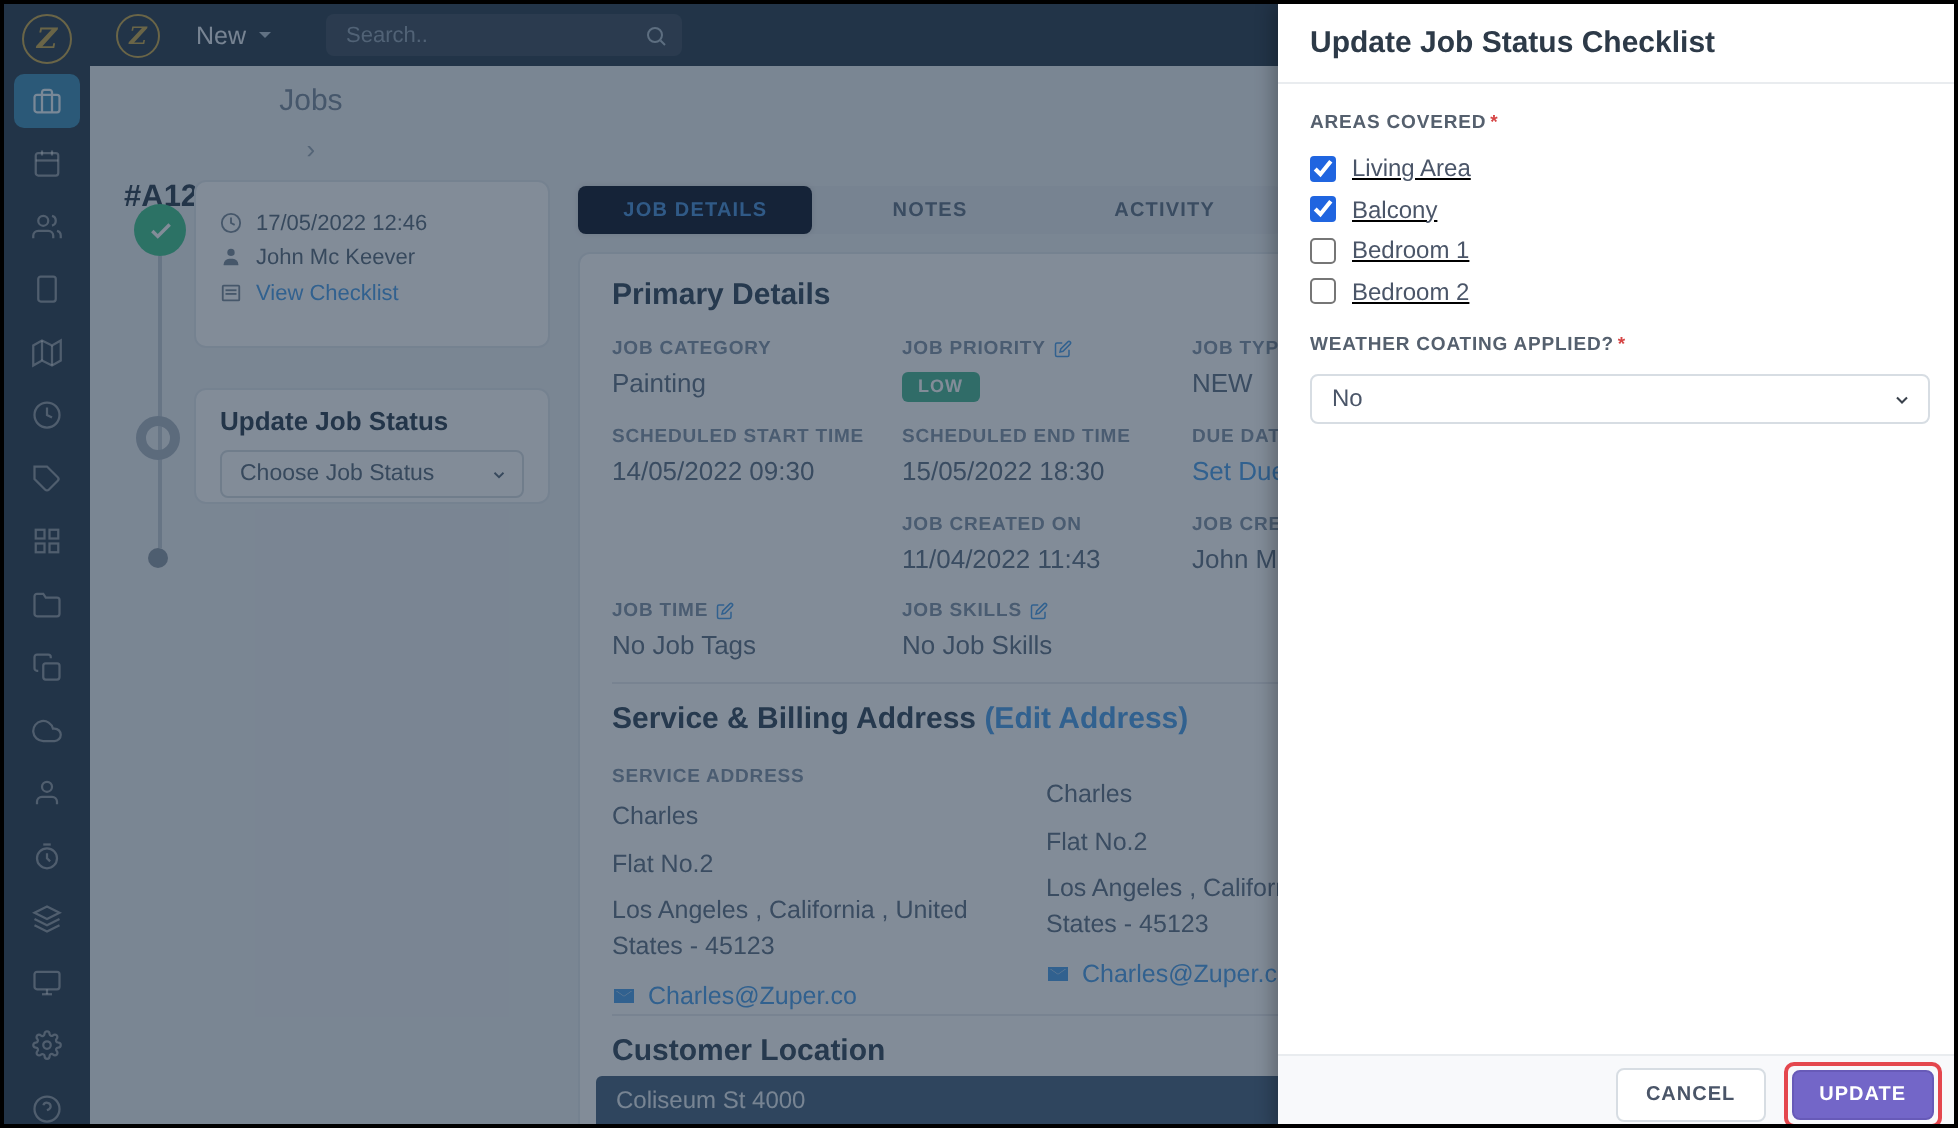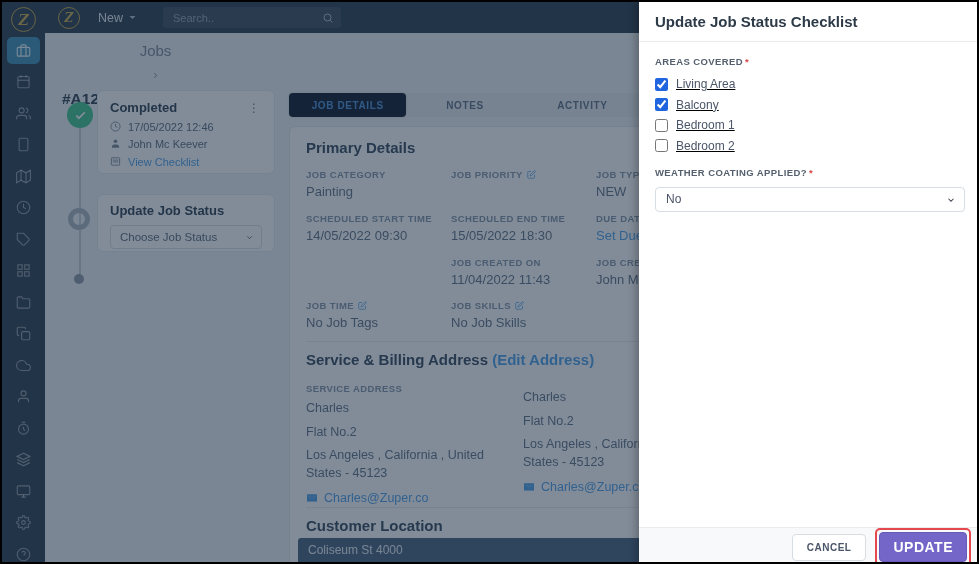--- a/index.html
+++ b/index.html
@@ -100,21 +100,21 @@
   .chk-row label { font-size:12px; color:#4a5568; }
   .m-select { position:relative; margin-top:9px; }
   .m-select select { width:100%; height:25px; appearance:none; -webkit-appearance:none; border:1px solid #d7dde3; border-radius:4px;
                      background:#fff; color:#4a5568; font-size:12px; padding:0 24px 0 10px; font-family:inherit; outline:none; }
   .m-select svg { position:absolute; right:9px; top:8px; width:10px; height:10px; color:#39414b; pointer-events:none; }
   .m-foot { position:absolute; left:0; right:0; bottom:0; height:39px; background:#f8f9fb; border-top:1px solid #e9ecef;
             display:flex; align-items:center; justify-content:flex-end; padding-right:10px; gap:9px; }
   .btn-cancel { background:#fff; border:1px solid #d7dde3; border-radius:4px; color:#4a5568; font-size:10px; font-weight:bold;
                 letter-spacing:.5px; padding:7px 14px; cursor:pointer; font-family:inherit; }
   .annot { border:2px solid #e4474e; border-radius:5px; padding:2px; }
-  .btn-update { background:#7366c8; border:1px solid #675ab8; border-radius:4px; color:#fff; font-size:14px; font-weight:bold;
+  .btn-update { background:#7366c8; border:1px solid #675ab8; border-radius:4px; color:#fff; font-size:10px; font-weight:bold;
                 letter-spacing:.5px; padding:6px 13px; cursor:pointer; font-family:inherit; }
 </style>
 </head>
 <body>
 
 <div id="app">
 
   <div class="sidebar">
     <div class="sb-logo">Z</div>
     <div class="sb-item active">
@@ -266,24 +266,20 @@
     <div class="tl-line"></div>
     <div class="tl-check">
       <svg width="13" height="13" viewBox="0 0 24 24" fill="none" stroke="currentColor" stroke-width="3.2">
           <polyline points="20 6 9 17 4 12"></polyline>
         </svg>
     </div>
     <div class="tl-ring"></div>
     <div class="tl-dot"></div>
 
     <div class="card card-done">
-      <div class="cd-head">
-        <span class="cd-title">Completed</span>
-        <span class="kebab">⋮</span>
-      </div>
       <div class="cd-row">
         <svg viewBox="0 0 24 24" fill="none" stroke="currentColor" stroke-width="2">
             <circle cx="12" cy="12" r="10"></circle>
             <polyline points="12 6 12 12 16 14"></polyline>
           </svg>
         <span>17/05/2022 12:46</span>
       </div>
       <div class="cd-row">
         <svg viewBox="0 0 24 24" fill="currentColor">
             <circle cx="12" cy="7" r="4"></circle>
@@ -329,20 +325,21 @@
         <div class="fvalue">Painting</div>
       </div>
       <div class="field" style="left:161px; top:42px">
         <div class="flabel">
             <span>JOB PRIORITY</span>
           <svg viewBox="0 0 24 24" fill="none" stroke="currentColor" stroke-width="2">
               <path d="M11 4H4a2 2 0 0 0-2 2v14a2 2 0 0 0 2 2h14a2 2 0 0 0 2-2v-7"></path>
               <path d="M18.5 2.5a2.12 2.12 0 0 1 3 3L12 15l-4 1 1-4 9.5-9.5z"></path>
             </svg>
         </div>
+        <div class="fvalue"><span class="badge">LOW</span></div>
       </div>
       <div class="field" style="left:306px; top:42px">
         <div class="flabel">
             <span>JOB TYPE</span>
           <svg viewBox="0 0 24 24" fill="none" stroke="currentColor" stroke-width="2">
               <path d="M11 4H4a2 2 0 0 0-2 2v14a2 2 0 0 0 2 2h14a2 2 0 0 0 2-2v-7"></path>
               <path d="M18.5 2.5a2.12 2.12 0 0 1 3 3L12 15l-4 1 1-4 9.5-9.5z"></path>
             </svg>
         </div>
         <div class="fvalue">NEW</div>

